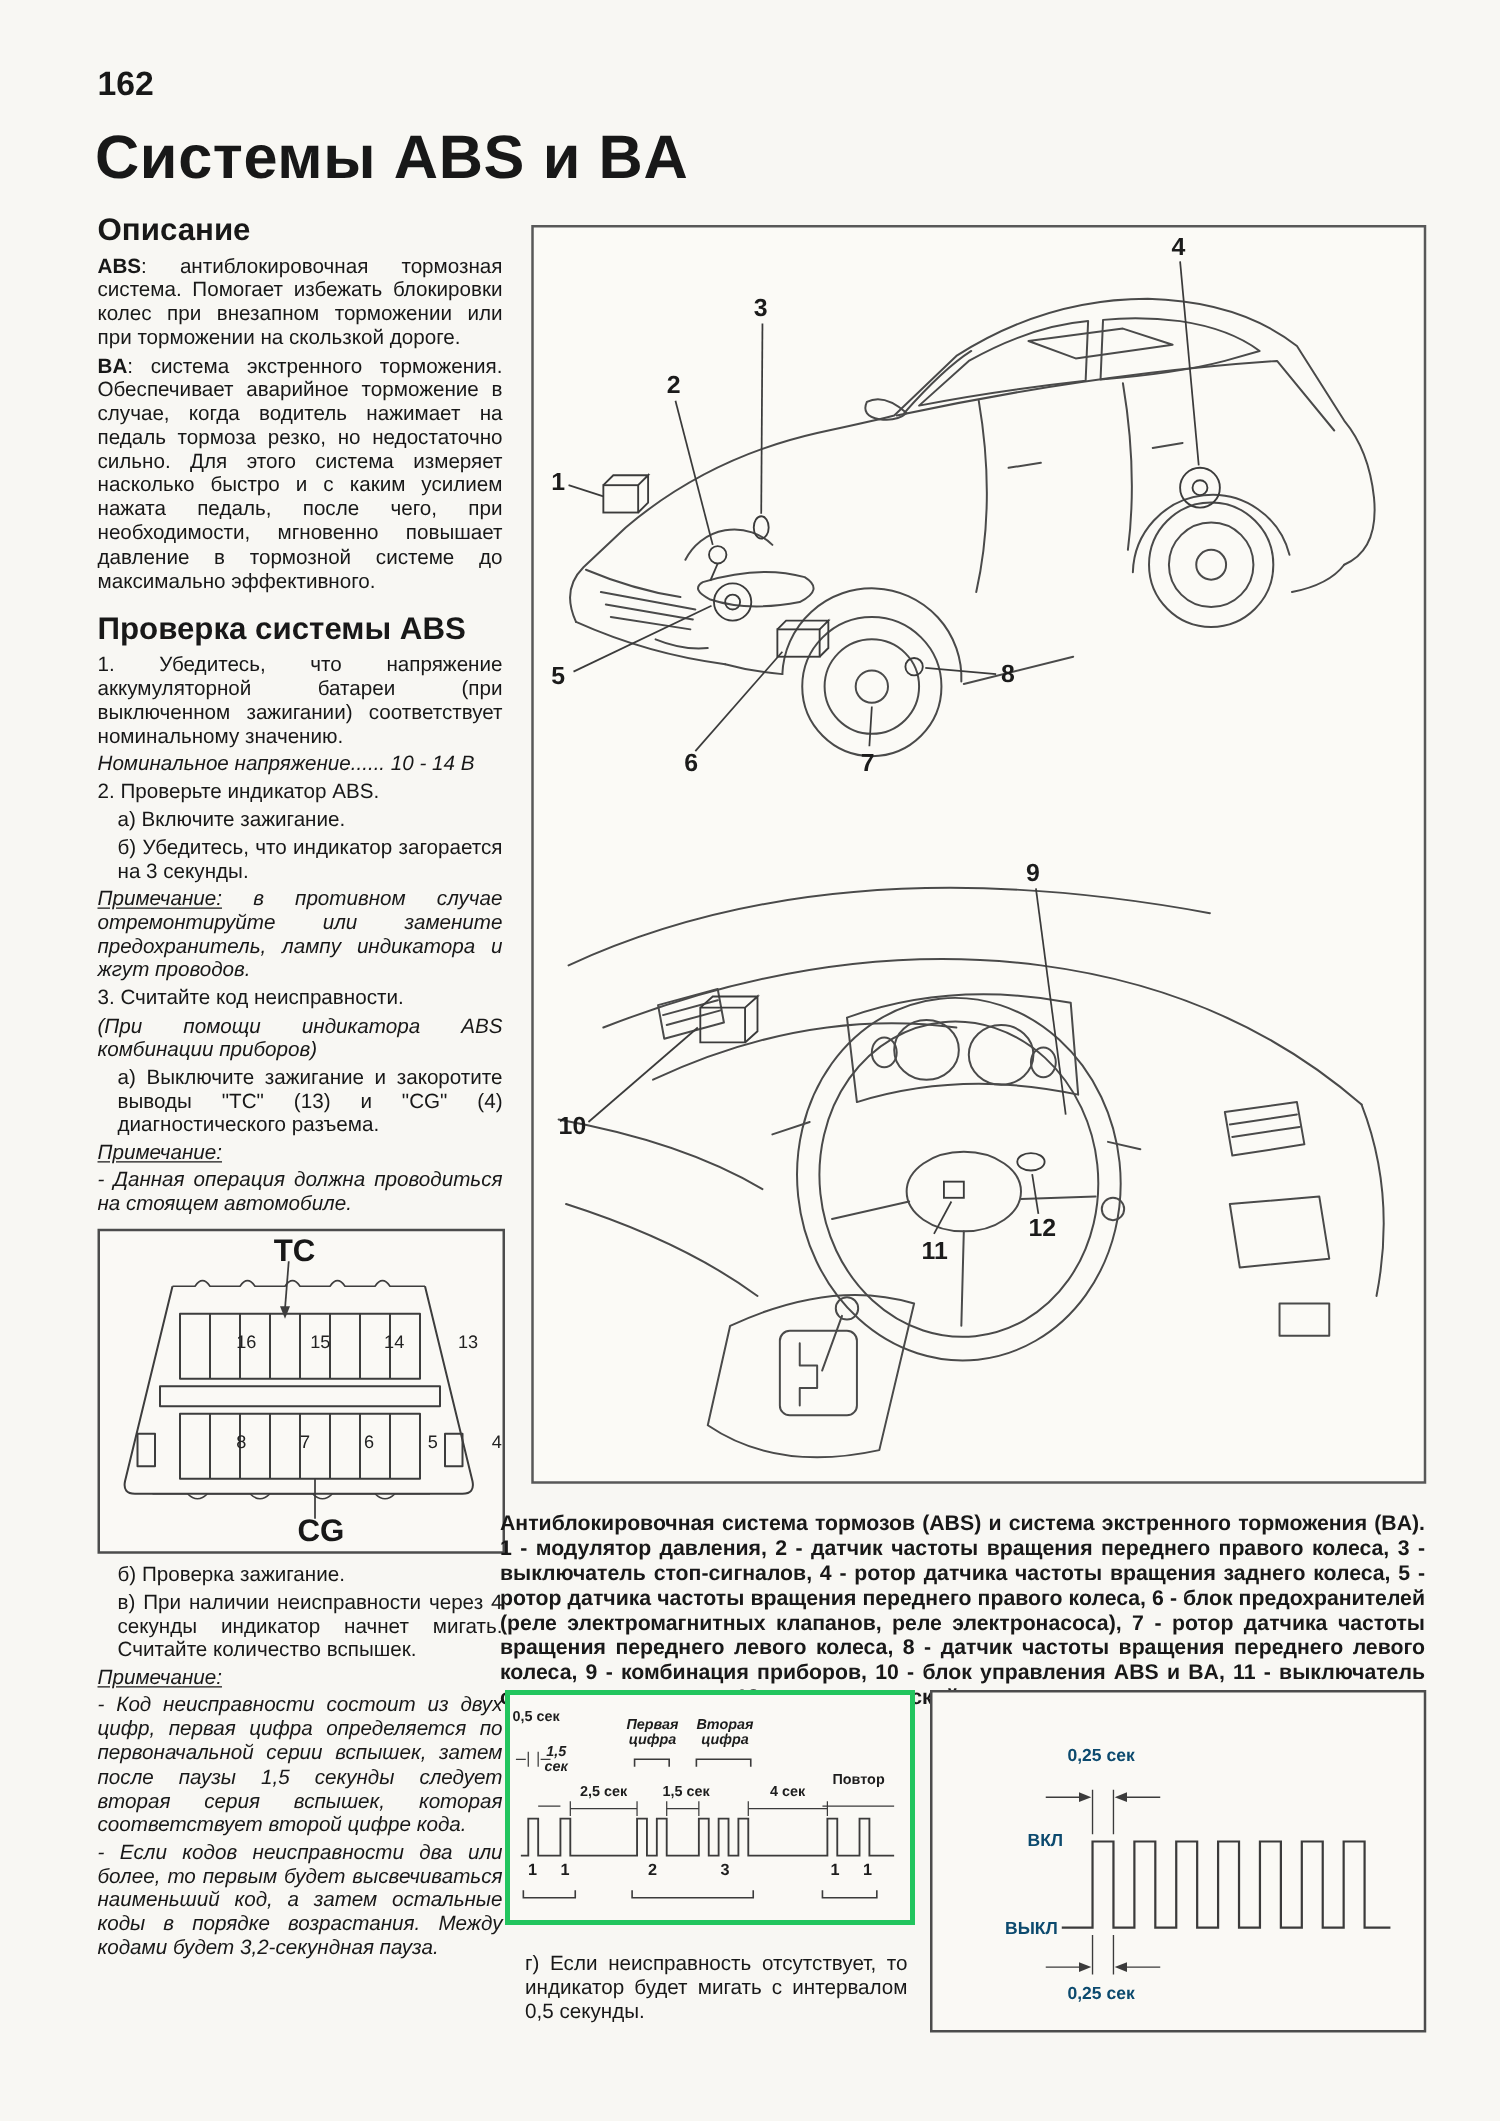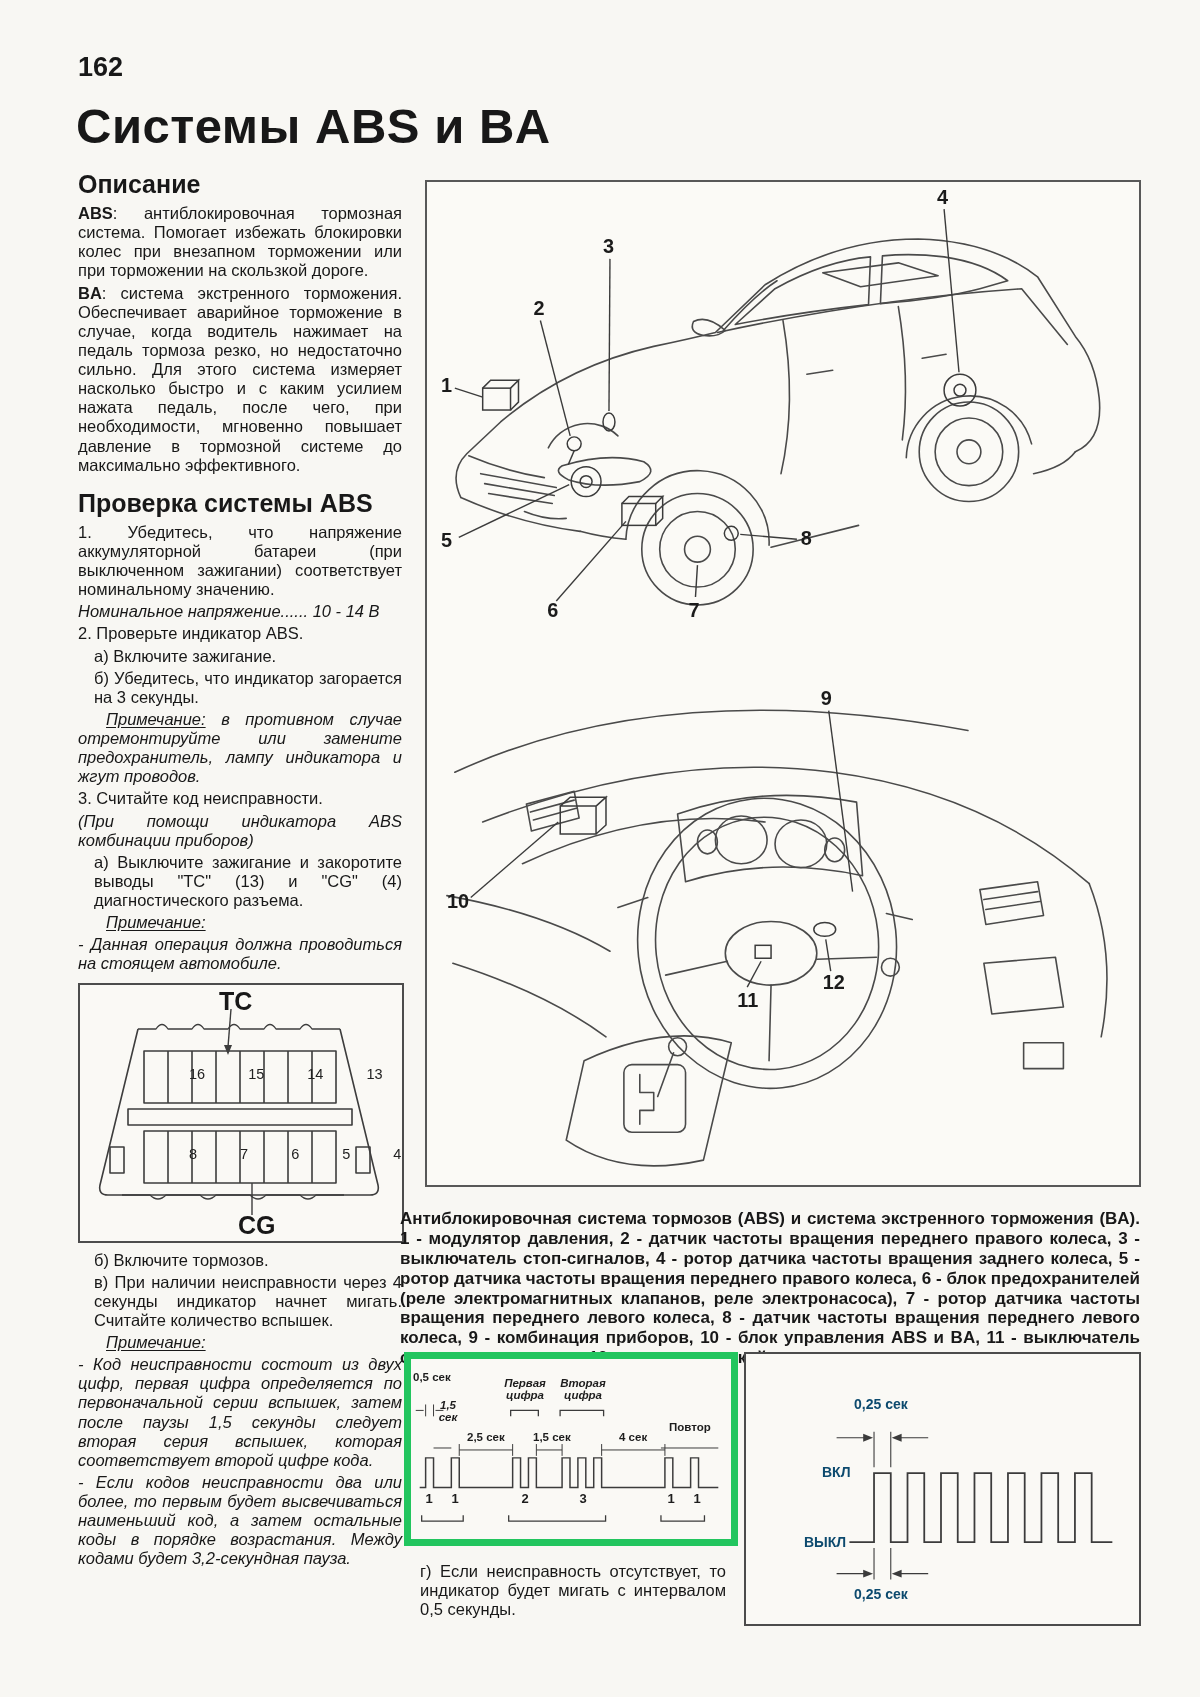--- a/index.html
+++ b/index.html
@@ -15,21 +15,21 @@
   .page-number{position:absolute;left:78px;top:52px;font-size:27px;font-weight:bold;}
   .main-title{position:absolute;left:76px;top:98px;font-size:49px;font-weight:bold;letter-spacing:.5px;}
 
   
   .lc{position:absolute;left:78px;top:170px;width:324px;}
   .lc h2{font-size:25px;font-weight:bold;margin:0 0 5px;}
   .lc .sect-gap{margin-top:14px;}
   .lc p{font-size:16.5px;line-height:1.16;text-align:justify;margin:0 0 3px;}
   .lc .ind{padding-left:16px;}
   .it{font-style:italic;}
-  .note-label{font-style:italic;text-decoration:underline;text-underline-offset:2px;margin-left:28px;}
+  .note-label{font-style:italic;text-decoration:underline;text-underline-offset:2px;}
 
   
   .connector-fig{
     position:relative;width:322px;height:256px;margin:9px 0 8px;
     border:2px solid #4c4c4c;background:#faf9f5;
   }
   .connector-fig svg{position:absolute;left:0;top:0;}
   .conn-label{position:absolute;font-weight:bold;font-size:25px;}
   .pin-row{position:absolute;left:66px;width:192px;display:flex;}
   .pin-row span{flex:1;text-align:center;font-size:14.5px;color:#222;padding-left:43px;}
@@ -42,21 +42,21 @@
   .diagram-frame svg{display:block;}
   svg text.callout{font-family:"Liberation Sans",sans-serif;font-weight:bold;font-size:20px;fill:#1b1b1b;}
   .fig-caption{
     position:absolute;left:400px;top:1192px;width:740px;
     font-size:17px;font-weight:bold;line-height:1.17;text-align:justify;
   }
 
   
   .flash-box{
     position:absolute;left:404px;top:1352px;width:320px;height:180px;
-    border:7px solid #22c55e;background:#faf9f5;
+    border:4px solid #22c55e;background:#faf9f5;
   }
   .blink-box{
     position:absolute;left:744px;top:1352px;width:393px;height:270px;
     border:2px solid #4c4c4c;background:#faf9f5;
   }
   .flash-box svg,.blink-box svg{position:absolute;left:0;top:0;}
   .wv-label{position:absolute;font-weight:bold;font-size:11.5px;line-height:1.05;color:#1d1d1d;}
   .wv-label.ctr{text-align:center;font-style:italic;}
   .wv-num{position:absolute;font-weight:bold;font-size:13px;width:16px;text-align:center;color:#1d1d1d;}
   .bk-label{position:absolute;font-weight:bold;font-size:14px;color:#0c4a6e;}
@@ -126,21 +126,21 @@
           <span>7</span>
           <span>6</span>
           <span>5</span>
           <span>4</span>
           <span>3</span>
           <span>2</span>
           <span>1</span>
       </div>
     </div>
 
-    <p class="ind">б) Включите тормозов.</p>
+    <p class="ind">б) Проверка зажигание.</p>
     <p class="ind">в) При наличии неисправности через 4 секунды индикатор начнет мигать. Считайте количество вспышек.</p>
     <p><span class="note-label">Примечание:</span></p>
     <p class="it">- Код неисправности состоит из двух цифр, первая цифра определяется по первоначальной серии вспышек, затем после паузы 1,5 секунды следует вторая серия вспышек, которая соответствует второй цифре кода.</p>
     <p class="it">- Если кодов неисправности два или более, то первым будет высвечиваться наименьший код, а затем остальные коды в порядке возрастания. Между кодами будет 3,2-секундная пауза.</p>
   </div>
 
   <div class="diagram-frame">
 
     <svg width="708" height="465" viewBox="0 0 712 465">
       <g stroke="#4a4a4a" fill="none" stroke-width="1.6" stroke-linecap="round" stroke-linejoin="round">

